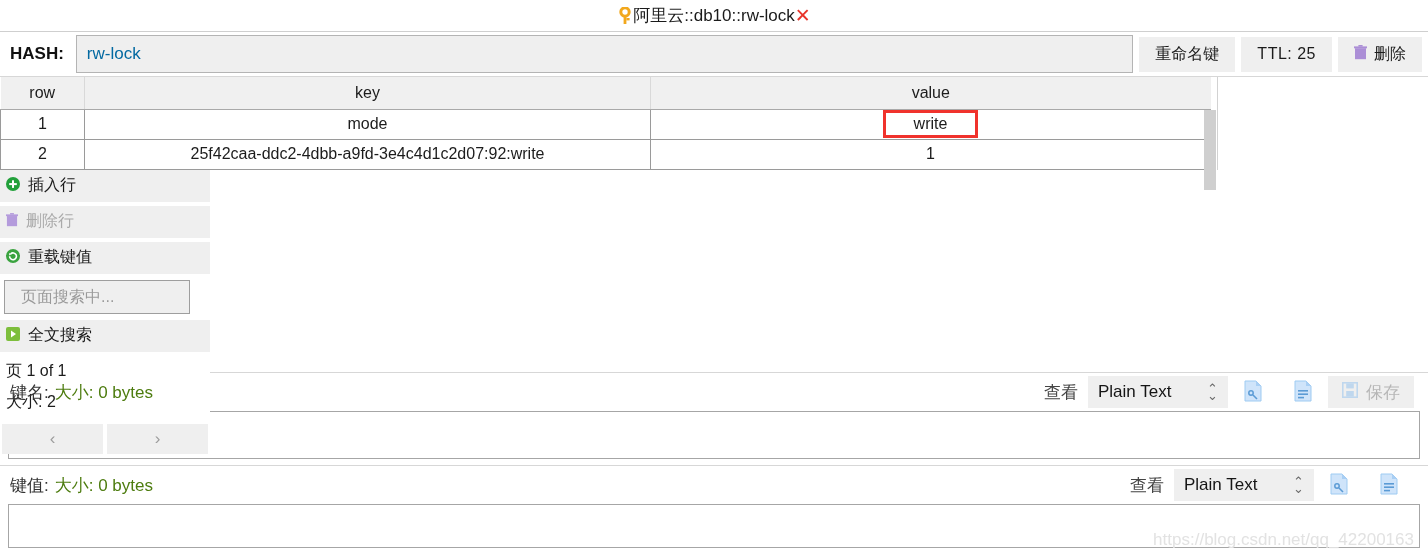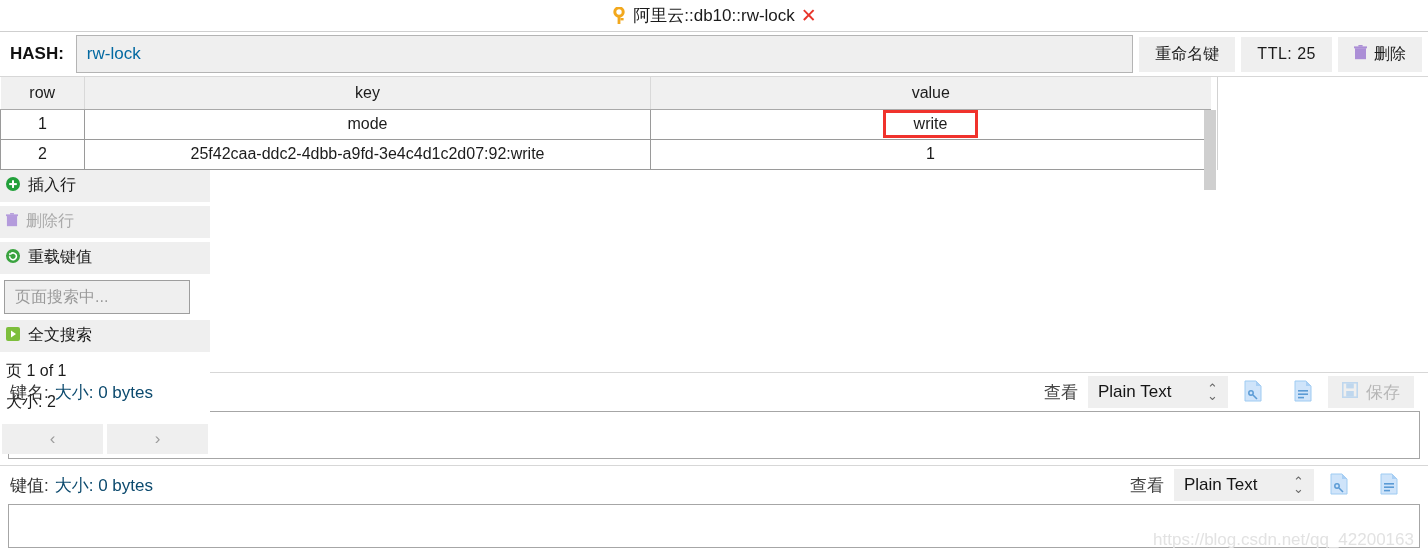--- a/index.html
+++ b/index.html
@@ -15,21 +15,20 @@
     width: 1428px; height: 550px;
     background: #ffffff;
   }
 
   
   .titlebar {
     height: 32px;
     display: flex;
     align-items: center;
     justify-content: center;
-    gap: 6px;
     border-bottom: 1px solid #cfcfcf;
     background: #ffffff;
   }
   .title-text {
     font-size: 17px;
     color: #1a1a1a;
     letter-spacing: 0px;
   }
   .key-glyph { display: inline-block; width: 16px; height: 18px; position: relative; }
   .close-x {
@@ -171,21 +170,21 @@
     width: 100%;
   }
   .side-btn.disabled { color: #aaaaaa; cursor: default; }
   .side-search {
     height: 34px;
     margin: 2px 20px 6px 4px;
     background: #efefef;
     border: 1px solid #9e9e9e;
     font-size: 16px;
     color: #9a9a9a;
-    padding: 0 10px;
+    padding: 0 16px;
     font-family: "Liberation Sans", sans-serif;
     outline: none;
   }
   .side-search::placeholder { color: #9a9a9a; }
   .side-text {
     font-size: 16px;
     color: #1c1c1c;
     padding: 5px 0 5px 6px;
     white-space: nowrap;
   }
@@ -209,21 +208,21 @@
   
   .editor-panel { border-top: 1px solid #d7d7d7; }
   .editor-head {
     height: 38px;
     display: flex;
     align-items: center;
     padding: 0 14px 0 10px;
     gap: 0;
   }
   .lbl-strong { font-size: 17px; color: #333; white-space: nowrap; }
-  .lbl-muted { font-size: 17px; color: #0c4a6e; white-space: nowrap; margin-left: 6px; }
+  .lbl-muted { font-size: 17px; color: #4d7c0f; white-space: nowrap; margin-left: 6px; }
   .spacer { flex: 1 1 auto; }
   .view-lbl { font-size: 17px; color: #444; margin-right: 10px; }
   .combo {
     height: 32px;
     min-width: 140px;
     background: #efefef;
     border: none;
     display: flex;
     align-items: center;
     padding: 0 10px;

